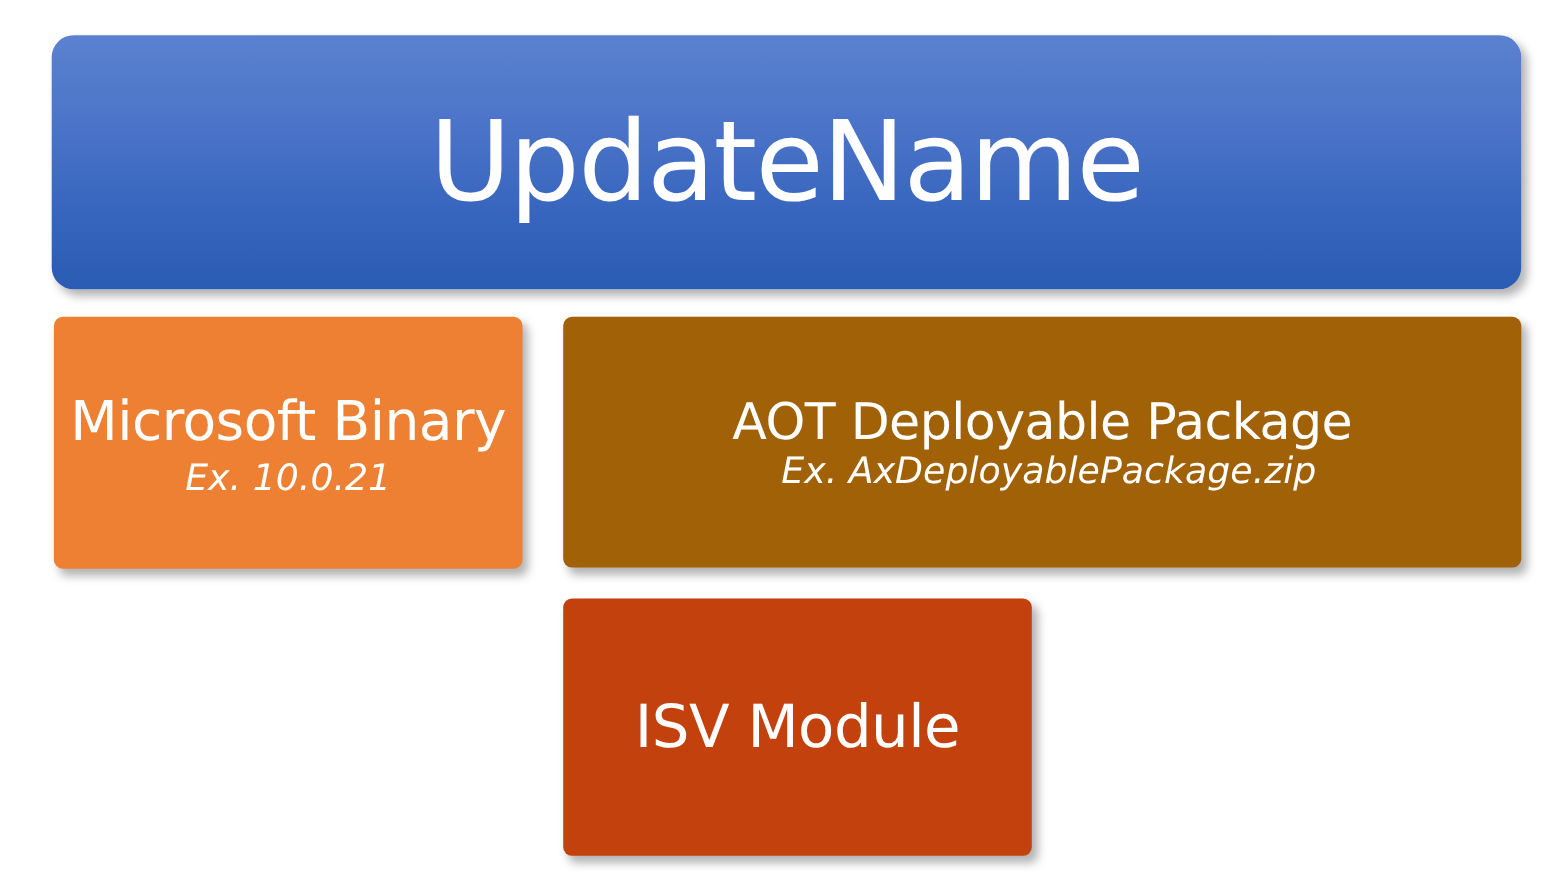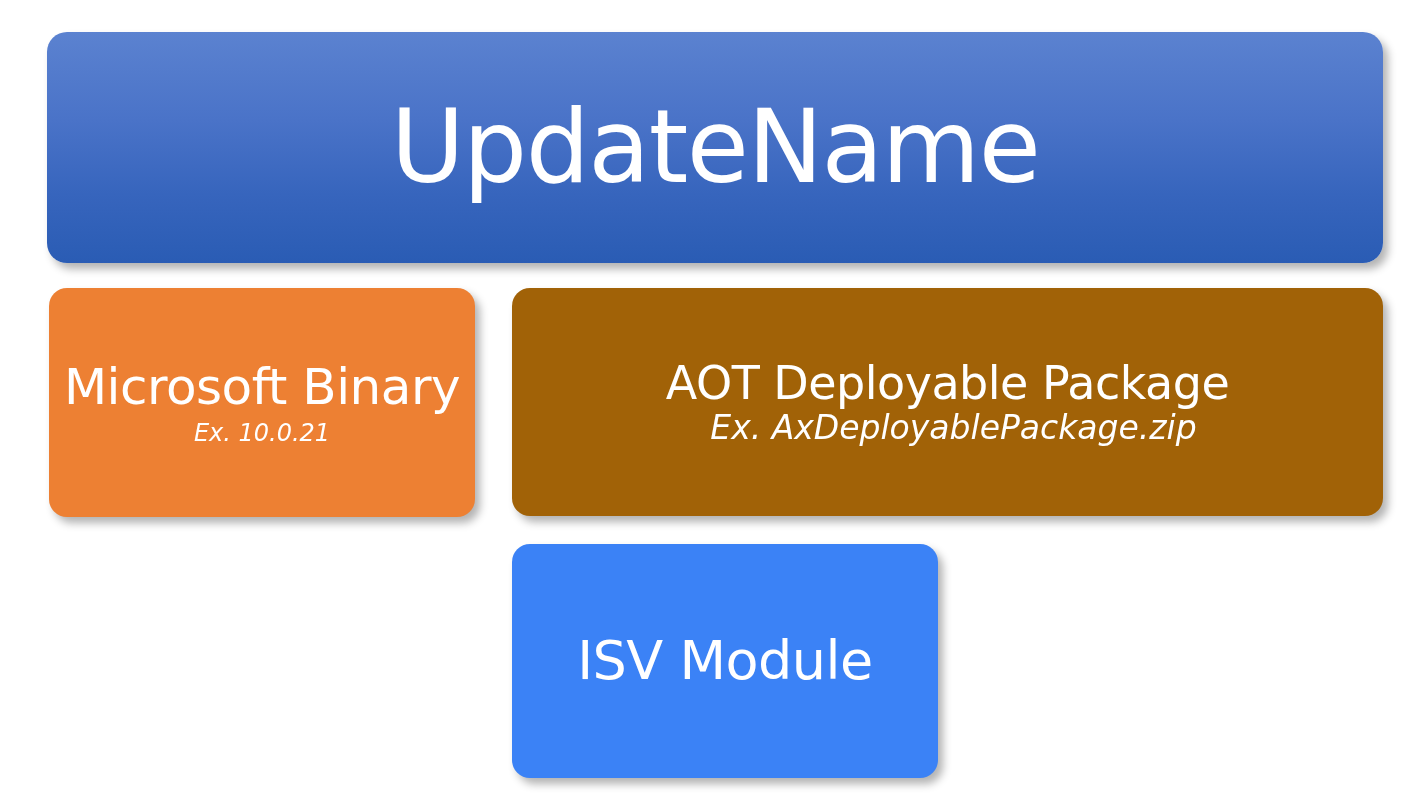--- a/index.html
+++ b/index.html
@@ -20,21 +20,21 @@
     position: relative;
     width: 1317px;
     height: 812px;
     background: #ffffff;
   }
 
   
   .node {
     position: absolute;
     box-sizing: border-box;
-    border-radius: 18px;
+    border-radius: 8px;
     display: flex;
     flex-direction: column;
     align-items: center;
     justify-content: center;
     text-align: center;
     color: #ffffff;
     line-height: 1.02;
     box-shadow: 5px 6px 9px rgba(0, 0, 0, 0.30);
     padding: 4px 12px;
     overflow: hidden;
@@ -72,21 +72,21 @@
     top: 288px;
     width: 426px;
     height: 229px;
     background: #ed8033;
   }
   #node-ms-binary .title {
     font-size: 50px;
     line-height: 1.12;
   }
   #node-ms-binary .subtitle {
-    font-size: 24px;
+    font-size: 33px;
     margin-top: 6px;
   }
 
   
   #node-aot-package {
     left: 512px;
     top: 288px;
     width: 871px;
     height: 228px;
     background: #a16207;
@@ -100,21 +100,21 @@
     margin-top: 2px;
     margin-left: 12px;
   }
 
   
   #node-isv-module {
     left: 512px;
     top: 544px;
     width: 426px;
     height: 234px;
-    background: #3b82f6;
+    background: #c2410c;
   }
   #node-isv-module .title {
     font-size: 54px;
   }
 
   
   #node-customer-module {
     left: 958px;
     top: 544px;
     width: 425px;

